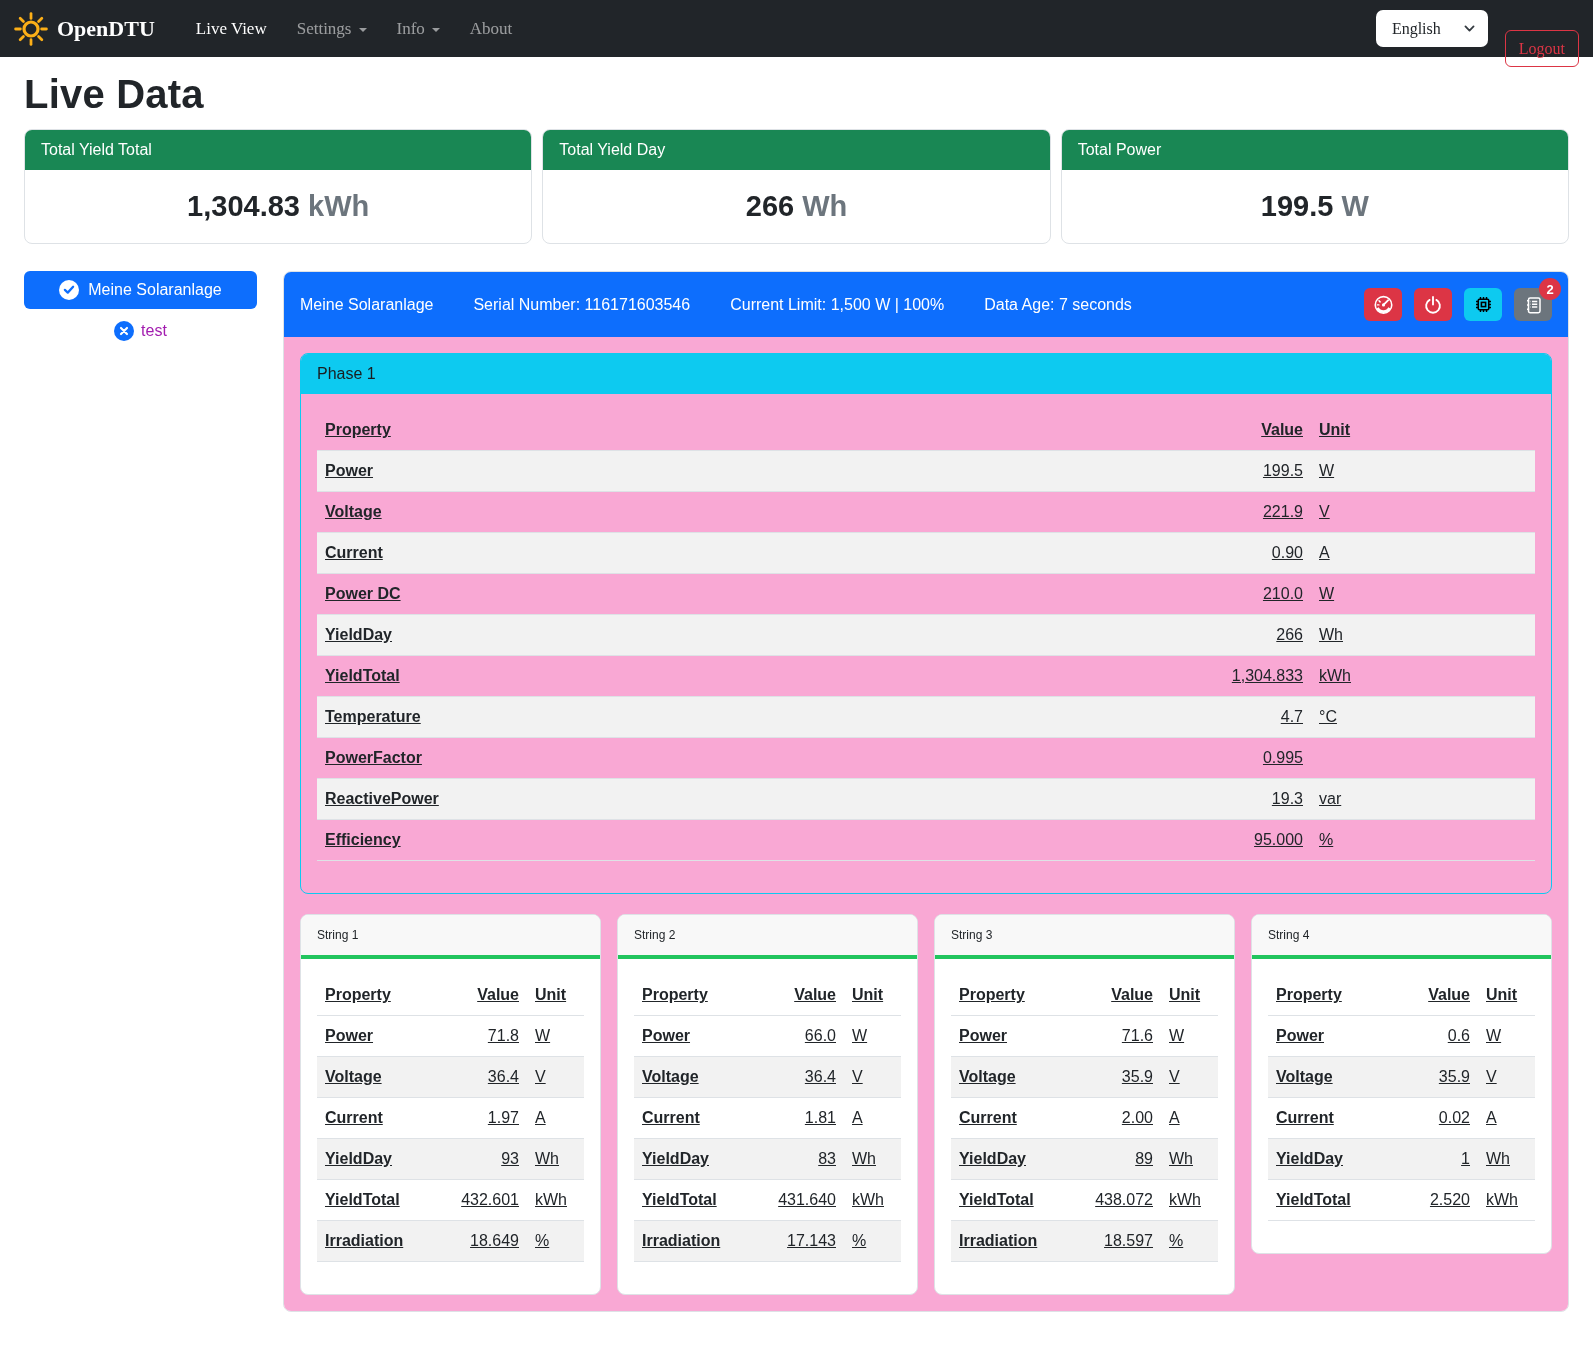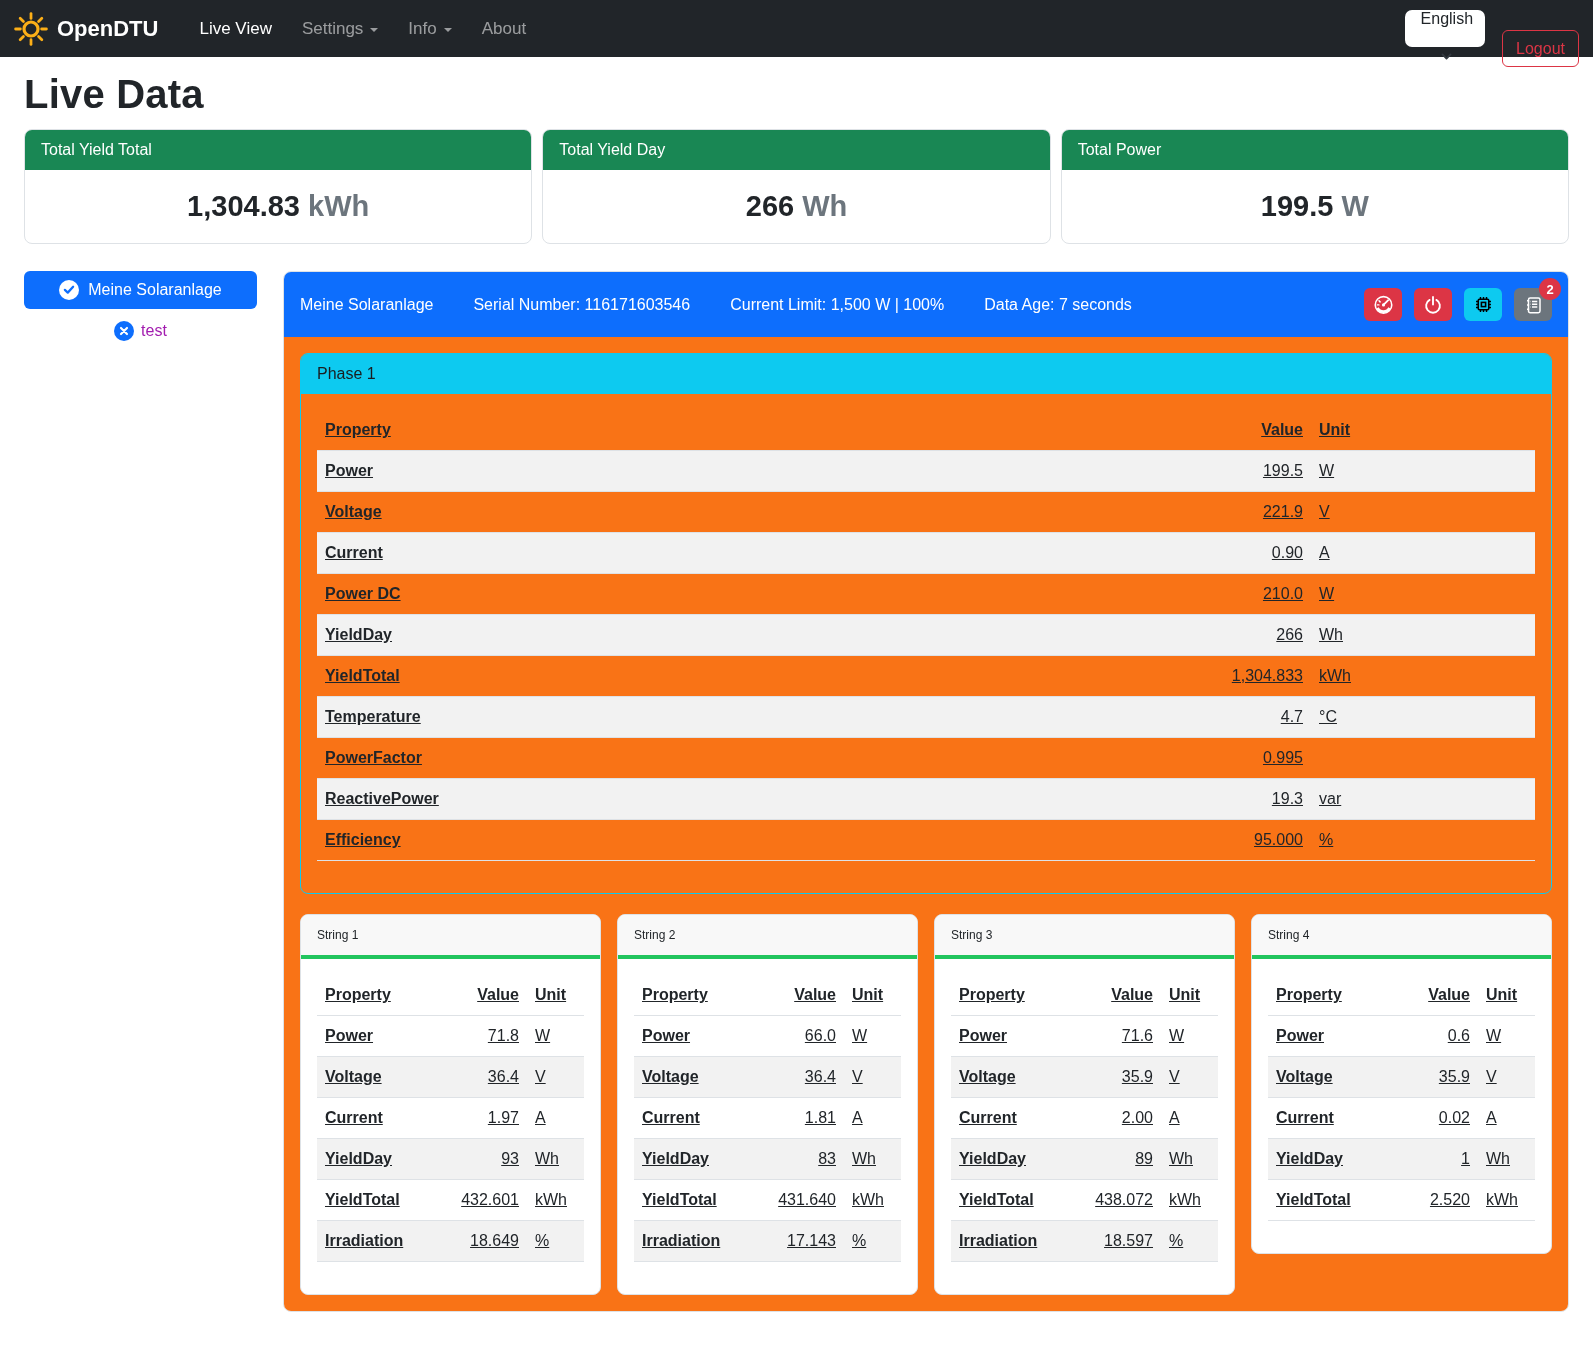--- a/index.html
+++ b/index.html
@@ -8,31 +8,32 @@
     font-family: "Liberation Sans", sans-serif;
     color:#212529;
     width:1593px;
   }
 
   
   .navbar {
     background:#212529; height:57px;
     display:flex; align-items:center;
     padding:0 14px;
+    font-family:Liberation Serif, serif;
   }
   .brand { display:flex; align-items:center; gap:9px; color:#fff; font-size:22px; font-weight:700; margin-right:26px; cursor:pointer; }
   .nav-links { display:flex; align-items:center; }
   .nav-link { color:rgba(255,255,255,.55); font-size:17px; padding:8px 15px; cursor:pointer; white-space:nowrap; }
   .nav-link.active { color:#fff; }
   .caret { display:inline-block; width:0; height:0; border-top:4px solid currentColor; border-left:4px solid transparent; border-right:4px solid transparent; margin-left:7px; vertical-align:2px; }
   .nav-spacer { flex:1; }
   .lang-select {
     background:#fff; color:#212529; border-radius:7px; height:37px;
     display:flex; align-items:center; gap:22px; padding:0 12px 0 16px;
-    font-size:16px; cursor:pointer;flex-direction:column;
+    font-size:16px; cursor:pointer;
   }
   .logout-btn {
     margin-left:17px; background:transparent; color:#dc3545;
     border:1px solid #dc3545; border-radius:6px; height:37px;
     padding:0 13px; font-size:16px; font-family:inherit; cursor:pointer;margin-top:40px;
   }
 
   
   .main { padding:0 24px 28px 24px; }
   .page-title { font-size:40px; font-weight:700; margin:15px 0 12px 0; letter-spacing:.2px; }
@@ -62,21 +63,21 @@
   .icon-row { margin-left:auto; display:flex; gap:12px; }
   .icon-btn { width:38px; height:33px; border:none; border-radius:6px; display:flex; align-items:center; justify-content:center; cursor:pointer; position:relative; padding:0; }
   .btn-danger { background:#dc3545; }
   .btn-info { background:#0dcaf0; }
   .btn-secondary { background:#6c757d; }
   .badge {
     position:absolute; top:-10px; right:-9px; width:22px; height:22px; border-radius:50%;
     background:#dc3545; color:#fff; font-size:13px; font-weight:700;
     display:flex; align-items:center; justify-content:center;
   }
-  .inverter-body { padding:16px; background:#f97316; }
+  .inverter-body { padding:16px; background:#f9a8d4; }
 
   
   .phase-panel { border:1px solid #0dcaf0; border-radius:8px; overflow:hidden; margin-bottom:20px; }
   .phase-hd { background:#0dcaf0; color:#1a1d20; font-size:16px; padding:8px 16px; line-height:24px; }
   .panel-body { padding:16px; }
 
   .data-table { width:100%; border-collapse:collapse; font-size:16px; margin-bottom:16px;text-decoration:underline; }
   .data-table th, .data-table td { padding:8px; line-height:24px; border-bottom:1px solid #dee2e6; text-align:left; }
   .data-table th { font-weight:700; }
   .data-table td.col-prop { font-weight:700; }

